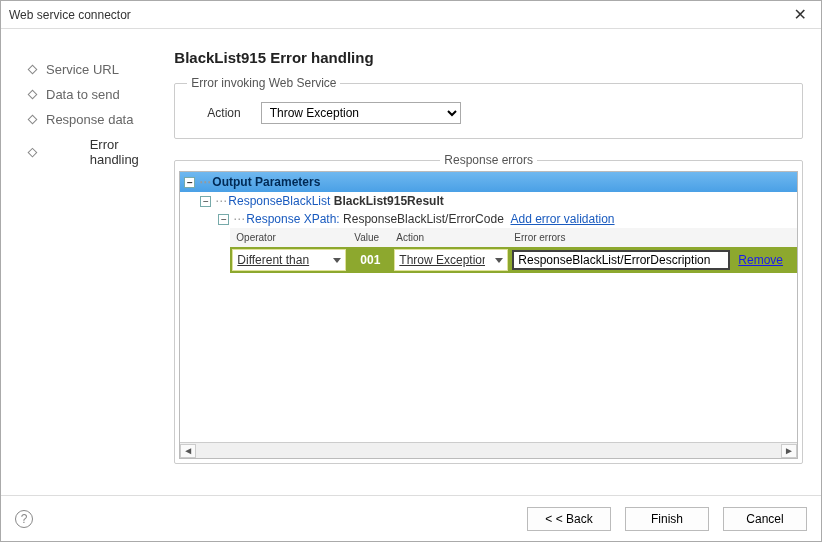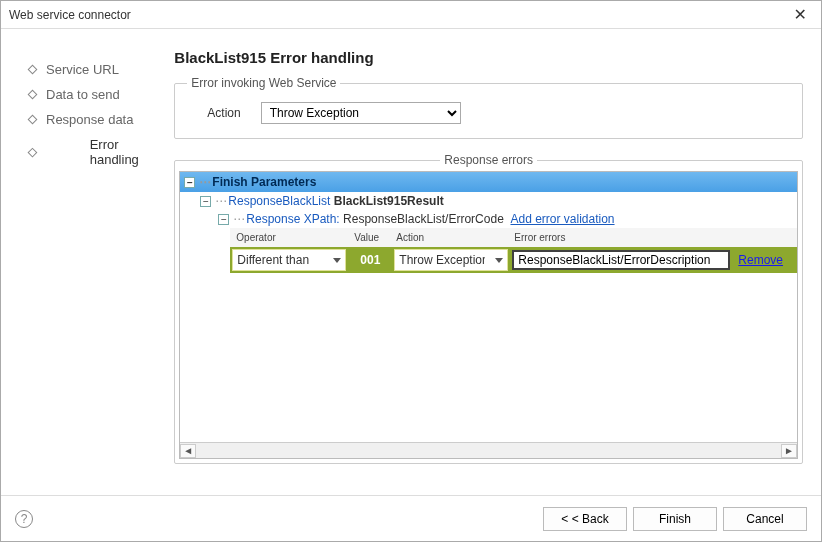--- a/index.html
+++ b/index.html
@@ -166,20 +166,21 @@
     display: flex;
     align-items: center;
     font-size: 12px;
     margin-right: 4px;
   }
   .cell.white {
     background: #fff;
     border: 1px solid #e0e29a;
     padding: 0 4px;
     justify-content: space-between;
+    text-decoration: underline;
   }
   .drop-tri {
     width: 0; height: 0;
     border-left: 4px solid transparent;
     border-right: 4px solid transparent;
     border-top: 5px solid #555;
     margin-left: 6px;
   }
   .cell.green {
     background: #8da82e;
@@ -230,21 +231,21 @@
     padding: 0 14px;
   }
   .help-circle {
     width: 18px; height: 18px;
     border: 1.5px solid #888;
     border-radius: 50%;
     display:flex; align-items:center; justify-content:center;
     font-size: 12px; color:#888;
     cursor:pointer;
   }
-  .buttons { display:flex; gap: 6px; }
+  .buttons { display:flex; gap: 14px; }
   button.win {
     min-width: 84px;
     height: 24px;
     background: #fdfdfd;
     border: 1px solid #bbb;
     font-size: 12px;
     cursor: pointer;
     padding: 0 10px;
   }
 </style>
@@ -290,21 +291,21 @@
       </div>
     </fieldset>
 
     <fieldset class="group response-errors" style="padding:4px;">
       <legend>Response errors</legend>
       <div class="tree-area">
 
         <div class="tree-row root">
           <span class="expander">−</span>
           <span class="dots">⋯</span>
-          <span class="text" style="color:#002a55;">Finish Parameters</span>
+          <span class="text" style="color:#002a55;">Output Parameters</span>
         </div>
 
         <div class="tree-row">
           <span class="indent i1"></span>
           <span class="expander">−</span>
           <span class="dots">⋯</span>
           <span class="link-blue">ResponseBlackList</span>
           &nbsp;<span class="bold">BlackList915Result</span>
         </div>
 

